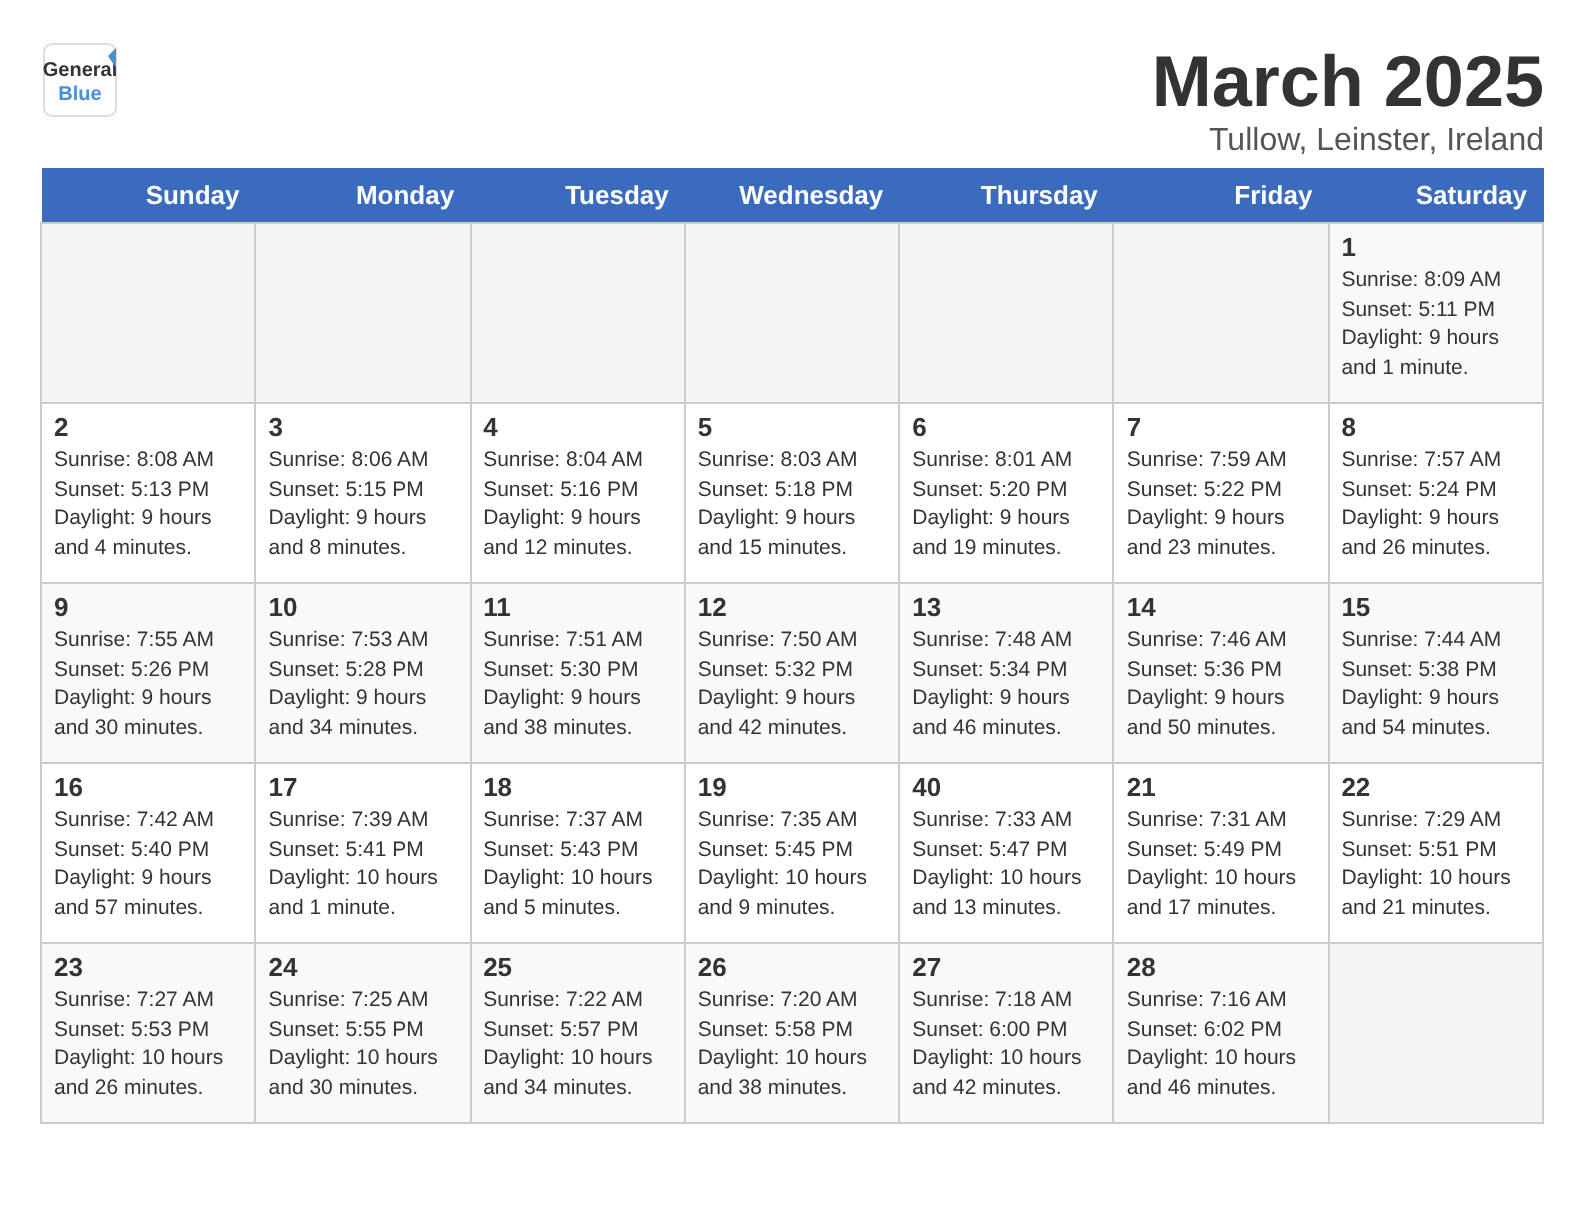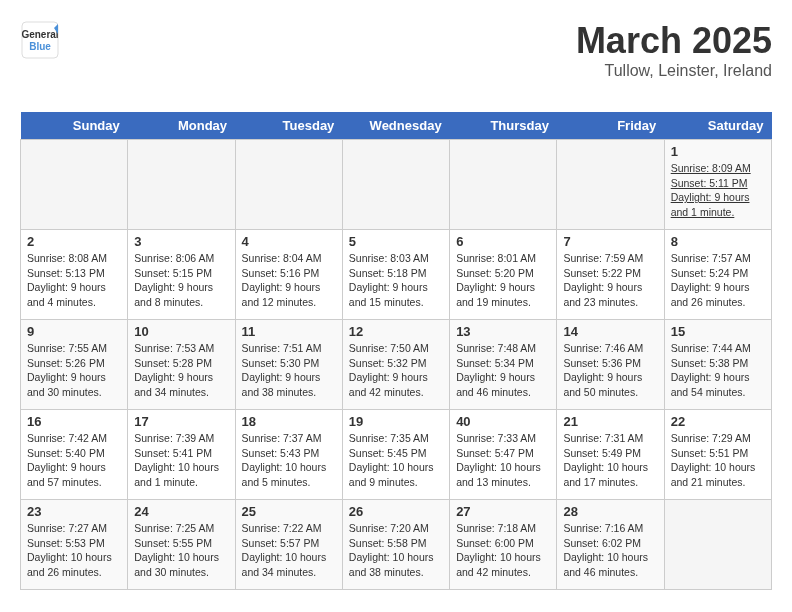--- a/index.html
+++ b/index.html
@@ -7,21 +7,21 @@
       font-family: Arial, sans-serif;
       background: #fff;
       width: 792px;
       min-height: 612px;
       padding: 20px;
     }
     .header-area {
       display: flex;
       justify-content: space-between;
       align-items: flex-start;
-      margin-bottom: 32px;
+      margin-bottom: 4px;
       gap: 24px;
     }
     .logo {
       display: flex;
       align-items: center;
       gap: 4px;
     }
     .title-area {
       text-align: right;
     }
@@ -109,21 +109,21 @@
   <tbody id="calendar-body">
   <tr>
         <td class="empty-cell"></td>
         <td class="empty-cell"></td>
         <td class="empty-cell"></td>
         <td class="empty-cell"></td>
         <td class="empty-cell"></td>
         <td class="empty-cell"></td>
         <td>
           <span class="day-number">1</span>
-          <div class="day-info" style="white-space: pre-line; text-decoration: underline;">Sunrise: 8:09 AM
+          <div class="day-info" style="white-space: pre-line;">Sunrise: 8:09 AM
 Sunset: 5:11 PM
 Daylight: 9 hours and 1 minute.</div>
         </td>
       </tr>
       <tr>
         <td>
           <span class="day-number">2</span>
           <div class="day-info" style="white-space: pre-line;">Sunrise: 8:08 AM
 Sunset: 5:13 PM
 Daylight: 9 hours and 4 minutes.</div>

